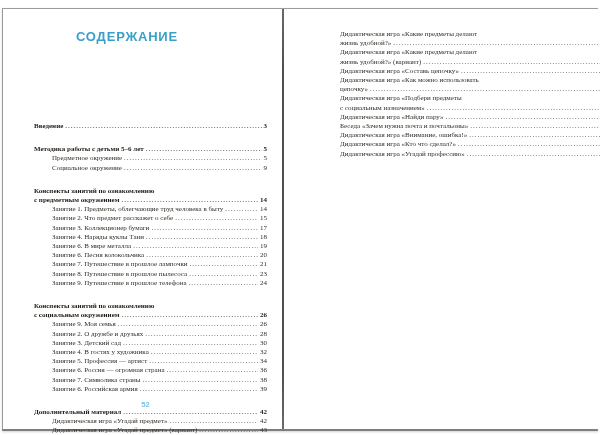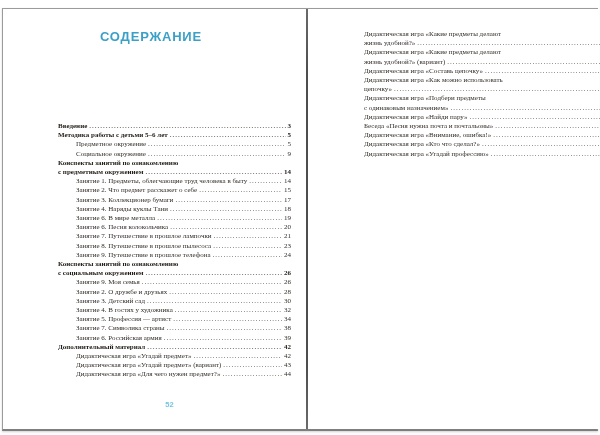--- a/index.html
+++ b/index.html
@@ -1,33 +1,33 @@
 <!DOCTYPE html>
 <html style="--accent: #3aa0c8; --folio: #74c4de; --text: #332e29; --border: #9b9b9b;"><head>
 <meta charset="utf-8">
 <style>
   * { margin:0; padding:0; box-sizing:border-box; }
   html,body { width:600px; height:435px; background:#ffffff; overflow:hidden; }
   body { position:relative; font-family:"Liberation Serif","DejaVu Serif",serif; color:var(--text,#332e29); }
   .spread { position:absolute; left:2px; top:8px; width:596px; height:423px;
             border:1px solid var(--border,#9b9b9b); border-bottom:2px solid #7e7e7e;
-            box-shadow:0 1px 2px rgba(0,0,0,.18); display:flex; background:#fff;padding-left:24px; }
+            box-shadow:0 1px 2px rgba(0,0,0,.18); display:flex; background:#fff; }
   .page { position:relative; height:100%; background:#fff; }
   .page.left  { width:279px; padding-top:21px; }
   .page.right { flex:1; padding-top:21px; }
   .spine { width:2px; background:linear-gradient(to bottom,#6a6a6a,#4e4e4e 15%,#4e4e4e 85%,#6a6a6a); flex:0 0 auto; }
   .title { font-family:"Liberation Sans","DejaVu Sans",sans-serif; font-weight:bold;
            font-size:13px; line-height:14px; letter-spacing:0.8px; color:var(--accent,#3aa0c8);
            margin-left:73px; }
   .page.left  .toc { margin-top:78px; padding:0 15px 0 31px;text-align:right; }
   .page.right .toc { margin-top:0;    padding:0 37px 0 56px; }
   .row { display:flex; align-items:baseline; font-size:7px; line-height:9.2px; white-space:nowrap; }
   .row.bold   { font-weight:bold; color:#221d18; }
   .row.indent { padding-left:18px; }
-  .row.gap    { margin-top:0; }
+  .row.gap    { margin-top:14px; }
   .label  { flex:0 0 auto; }
   .leader { flex:1 1 0; overflow:hidden; white-space:nowrap; margin:0 2px; min-width:4px; color:#4c463f; }
   .leader::after { content:"........................................................................................................................"; letter-spacing:1px; }
   .row.nopage .leader::after { content:""; }
   .pageno { flex:0 0 auto; }
   .folio { position:absolute; left:31px; right:25px; bottom:20px; text-align:center;
            font-family:"Liberation Sans","DejaVu Sans",sans-serif; font-weight:bold;
            font-size:7.5px; color:var(--folio,#74c4de); }
 </style>
 </head>
@@ -143,20 +143,25 @@
           <span class="label">Занятие 4. В гостях у художника</span>
           <span class="leader"></span>
           <span class="pageno">32</span>
         </div>
         <div class="row indent">
           <span class="label">Занятие 5. Профессия — артист</span>
           <span class="leader"></span>
           <span class="pageno">34</span>
         </div>
         <div class="row indent">
+          <span class="label">Занятие 6. Россия — огромная страна</span>
+          <span class="leader"></span>
+          <span class="pageno">36</span>
+        </div>
+        <div class="row indent">
           <span class="label">Занятие 7. Символика страны</span>
           <span class="leader"></span>
           <span class="pageno">38</span>
         </div>
         <div class="row indent">
           <span class="label">Занятие 6. Российская армия</span>
           <span class="leader"></span>
           <span class="pageno">39</span>
         </div>
         <div class="row bold gap">
@@ -222,31 +227,31 @@
           <span class="label">цепочку»</span>
           <span class="leader"></span>
 
         </div>
         <div class="row nopage">
           <span class="label">Дидактическая игра «Подбери предметы</span>
           <span class="leader"></span>
 
         </div>
         <div class="row">
-          <span class="label">с одинаковым назначением»</span>
+          <span class="label">с социальным назначением»</span>
           <span class="leader"></span>
 
         </div>
         <div class="row">
           <span class="label">Дидактическая игра «Найди пару»</span>
           <span class="leader"></span>
 
         </div>
         <div class="row">
-          <span class="label">Беседа «Песня нужна почта и почтальоны»</span>
+          <span class="label">Беседа «Зачем нужна почта и почтальоны»</span>
           <span class="leader"></span>
 
         </div>
         <div class="row">
           <span class="label">Дидактическая игра «Внимание, ошибка!»</span>
           <span class="leader"></span>
 
         </div>
         <div class="row">
           <span class="label">Дидактическая игра «Кто что сделал?»</span>

